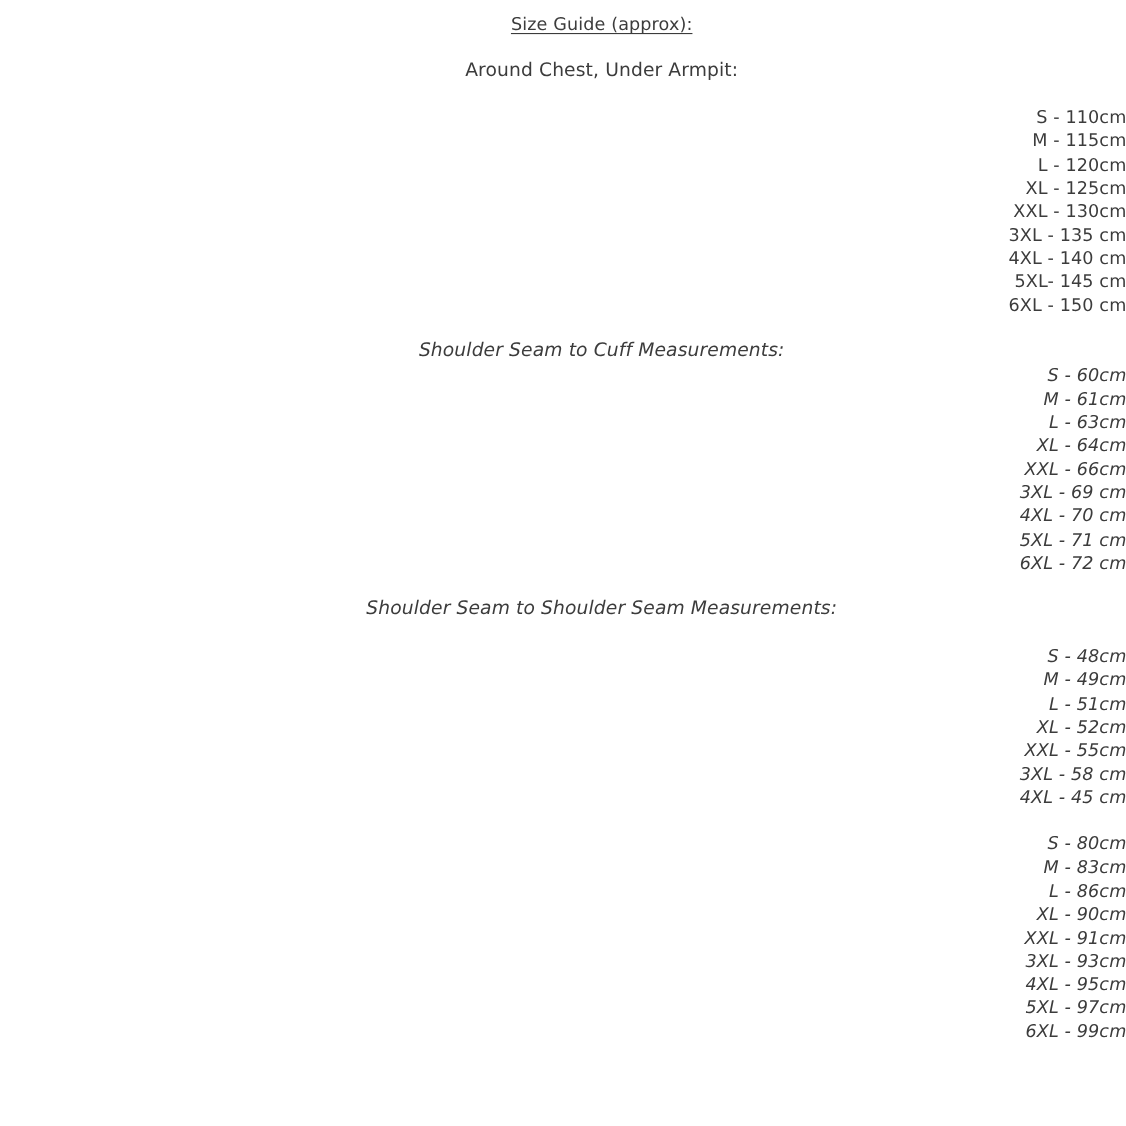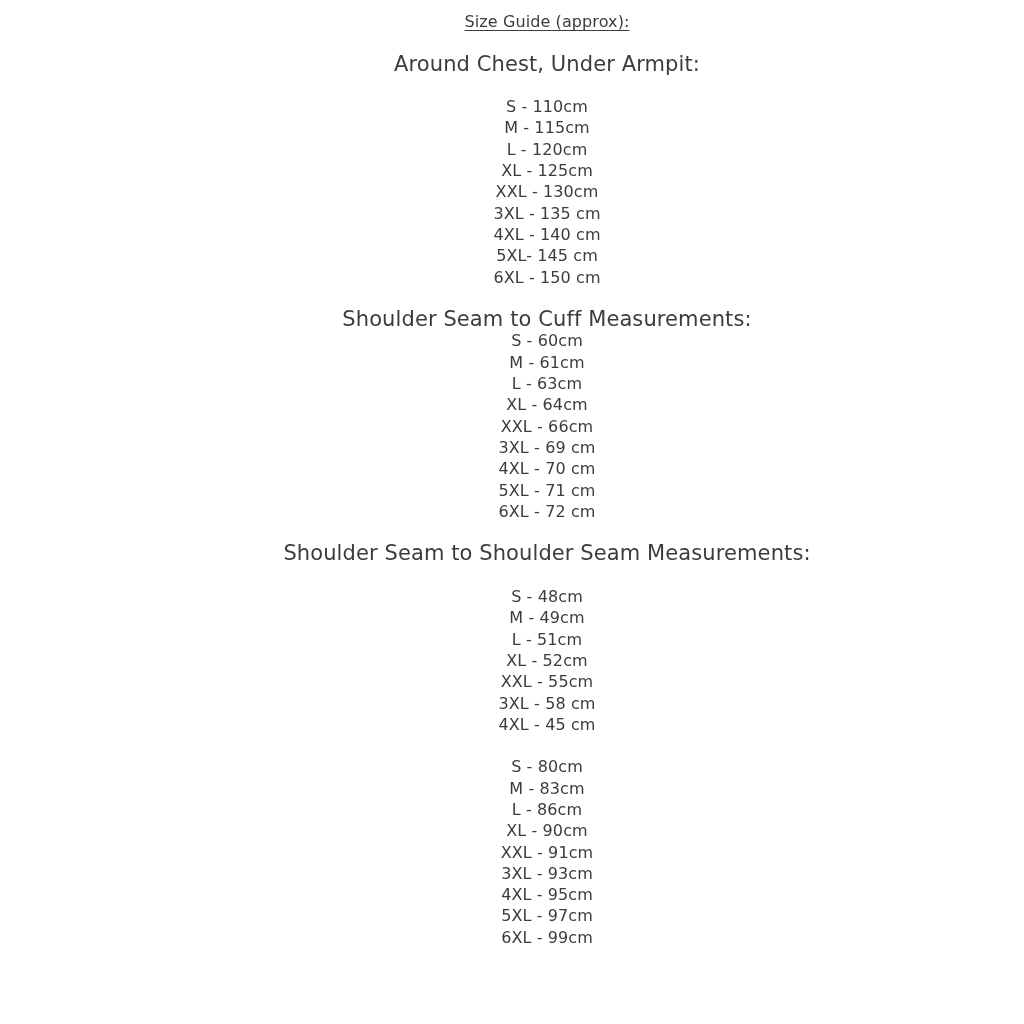--- a/index.html
+++ b/index.html
@@ -18,24 +18,24 @@
     line-height: 21.3px;
     letter-spacing: 0.1px;
   }
   .title {
     font-weight: normal;
     font-size: 16px;
     text-decoration: underline;
     text-underline-offset: 3px;
     margin-bottom: 21.3px; 
   }
-  .section.gap-above { margin-top: 21.3px; }        
-  .heading { font-weight: normal; font-size: 21px; }
+  .section.gap-above { margin-top: 21.3px; font-style: italic; }        
+  .heading { font-weight: normal; font-size: 17px; }
   .heading.gap-below { margin-bottom: 21.3px; }      
-  .size-row { white-space: pre; }
+  .size-row { white-space: pre; text-align: right; }
 </style>
 </head>
 <body style="background: rgb(255, 255, 255); color: rgb(60, 60, 60);">
 
 <div class="doc">
 
   <h1 class="title">Size Guide (approx):</h1>
 
   <div class="section">
     <h2 class="heading gap-below">Around Chest, Under Armpit:</h2>

